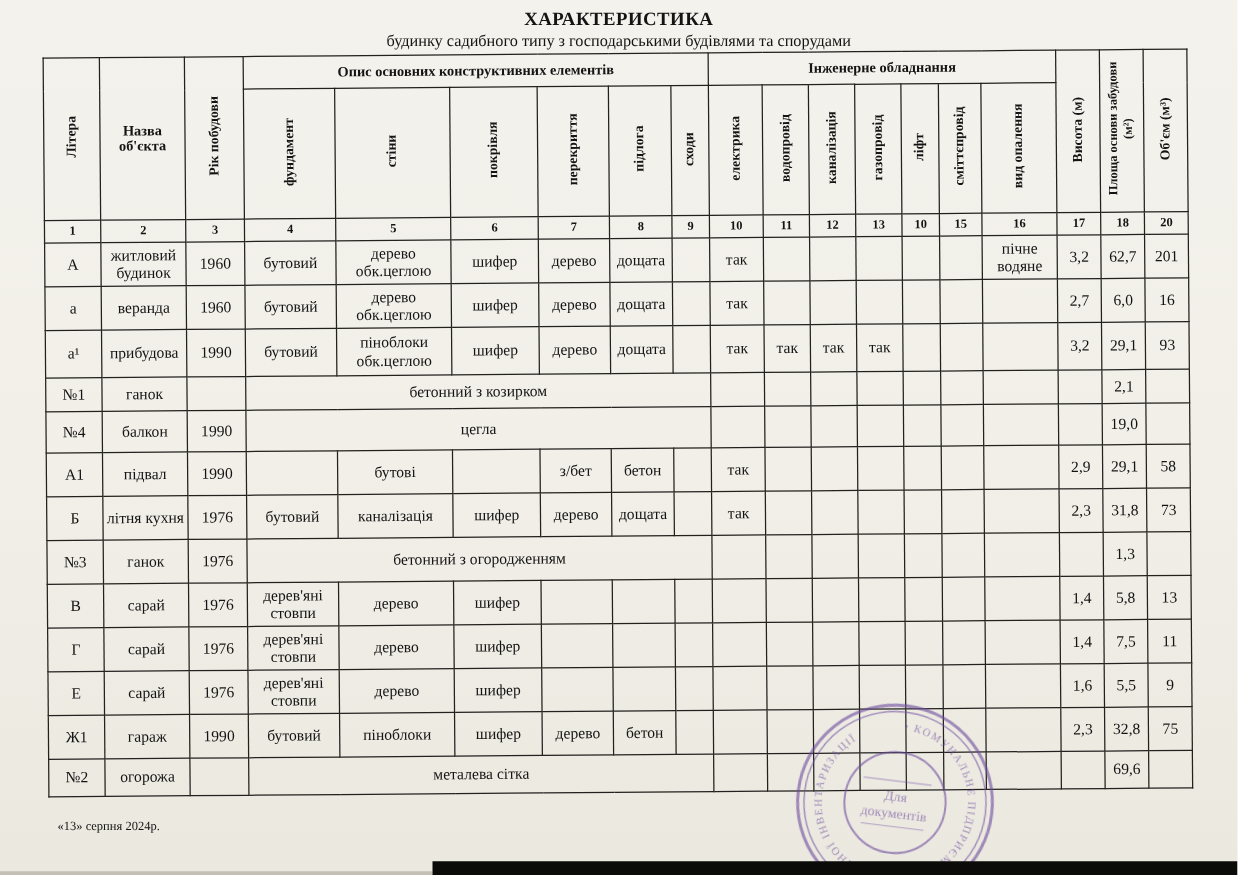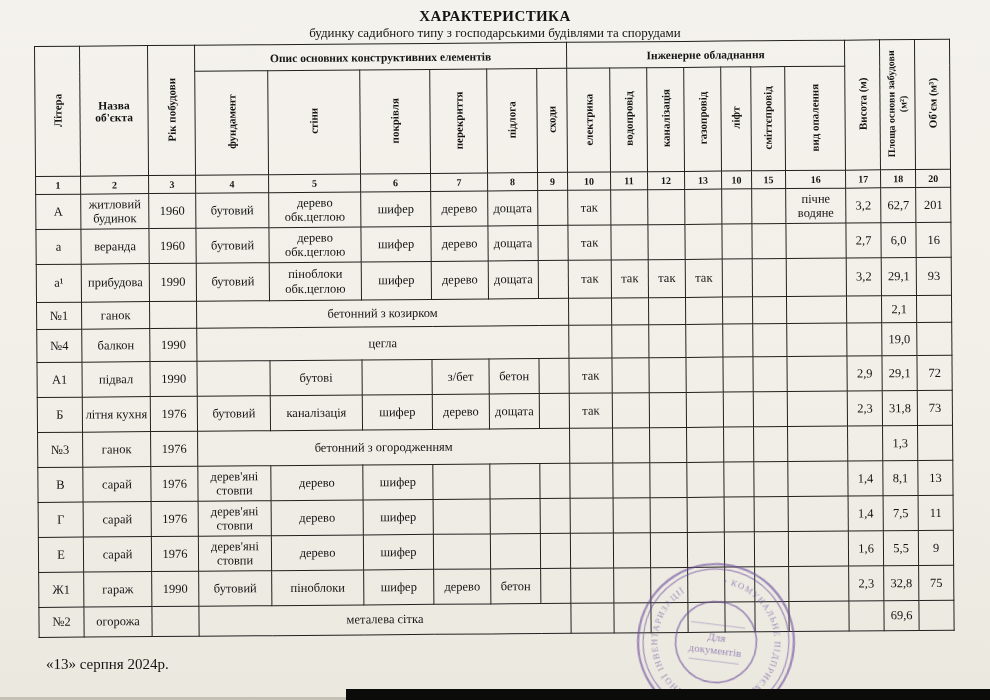--- a/index.html
+++ b/index.html
@@ -40,21 +40,21 @@
   .vt {
     writing-mode: vertical-rl; transform: rotate(180deg);
     display:inline-block; white-space:nowrap; font-size:11px; line-height:1.1;
   }
   .vt-wrap {
     writing-mode: vertical-rl; transform: rotate(180deg);
     display:inline-block; white-space:normal; font-size:10px;
     line-height:1.2; max-height:124px;
   }
   .date {
-    position:absolute; left:46px; top:656px; font-size:15px;
+    position:absolute; left:46px; top:656px; font-size:10px;
   }
   .stamp {
     position:absolute; left:630px; top:556px; width:172px; height:172px;
     opacity:0.62; transform:rotate(7deg); pointer-events:none;
     filter: blur(0.3px);
   }
   .edge-gray { position:absolute; left:0; bottom:0; width:346px; height:3px; background:#c4c0b5; }
   .edge-dark { position:absolute; left:346px; right:0; bottom:0; height:11px; background:#0b0b0a; }
 </style>
 </head>
@@ -241,21 +241,21 @@
         <td></td>
         <td>так</td>
         <td></td>
         <td></td>
         <td></td>
         <td></td>
         <td></td>
         <td></td>
         <td>2,9</td>
         <td>29,1</td>
-        <td>72</td>
+        <td>58</td>
       </tr>
       <tr>
         <td>Б</td>
         <td>літня кухня</td>
         <td>1976</td>
         <td>бутовий</td>
         <td>каналізація</td>
         <td>шифер</td>
         <td>дерево</td>
         <td>дощата</td>
@@ -298,21 +298,21 @@
         <td></td>
         <td></td>
         <td></td>
         <td></td>
         <td></td>
         <td></td>
         <td></td>
         <td></td>
         <td></td>
         <td>1,4</td>
-        <td>8,1</td>
+        <td>5,8</td>
         <td>13</td>
       </tr>
       <tr>
         <td>Г</td>
         <td>сарай</td>
         <td>1976</td>
         <td>дерев'яні стовпи</td>
         <td>дерево</td>
         <td>шифер</td>
         <td></td>

